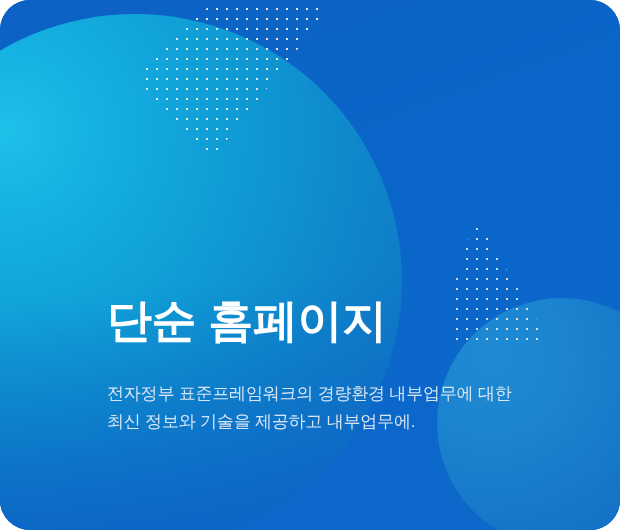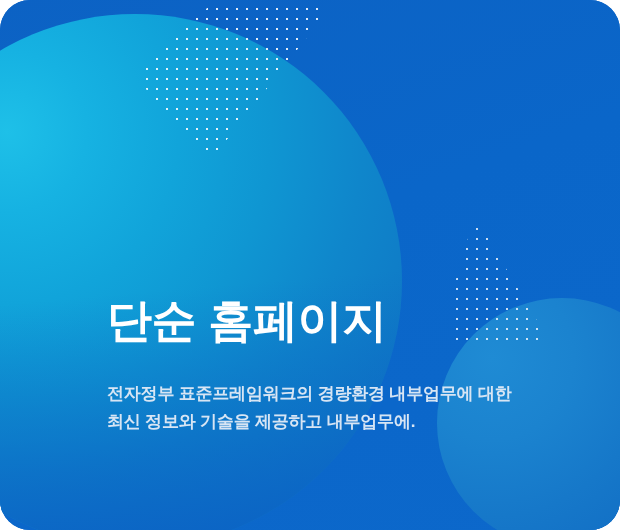--- a/index.html
+++ b/index.html
@@ -127,21 +127,21 @@
     line-height: 58px;
     font-weight: 700;
     letter-spacing: -0.4px;
     color: #ffffff;
     white-space: nowrap;
   }
   .hero-subtitle {
     margin: 30px 0 0 0;
     font-size: 17px;
     line-height: 28px;
-    font-weight: 700;
+    font-weight: 400;
     letter-spacing: -0.2px;
     color: #d7e5f4;
     max-width: 500px;
   }
   .hero-subtitle .sub-line { display: block; white-space: nowrap; }
 </style>
 </head>
 <body>
 
 <div class="hero-card">

